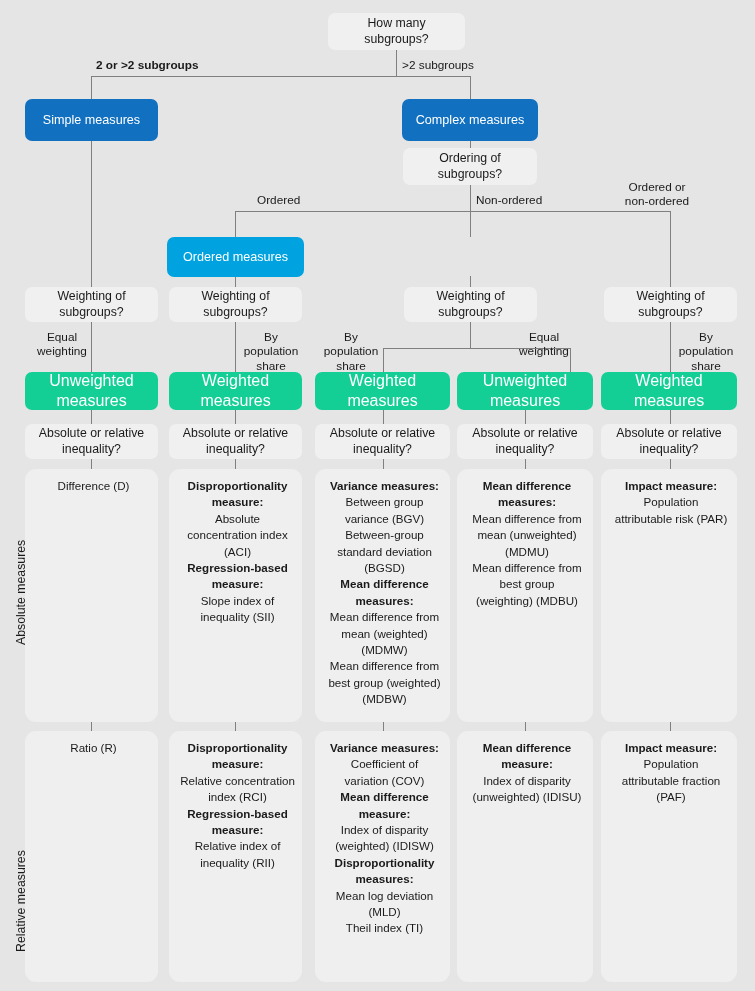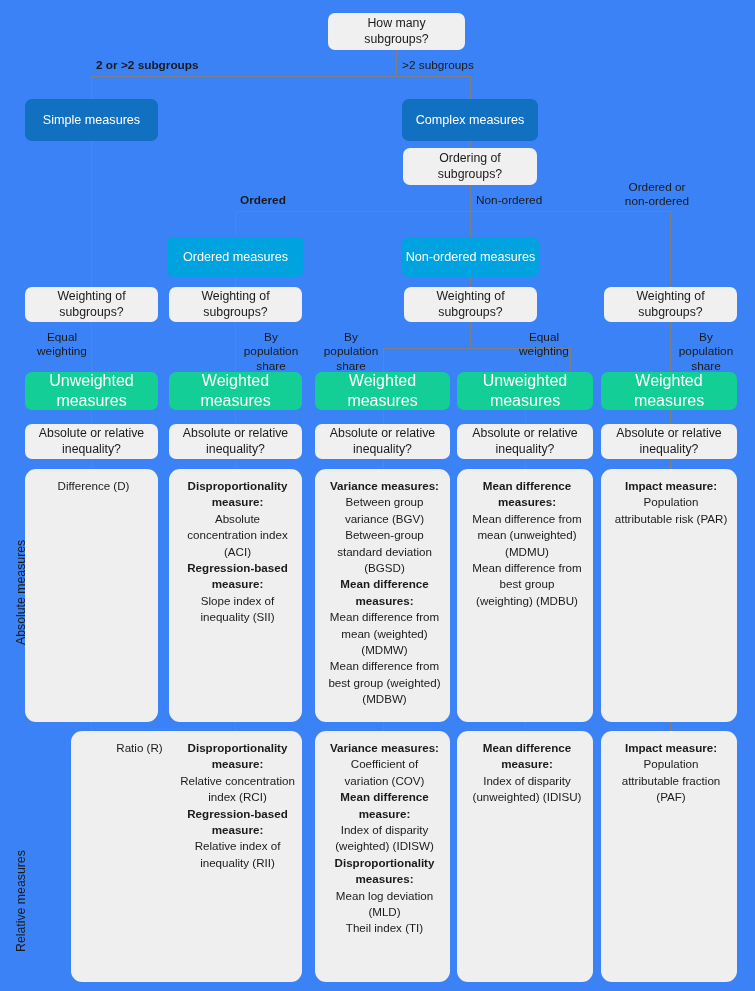--- a/index.html
+++ b/index.html
@@ -1,17 +1,17 @@
 <!DOCTYPE html>
 <html><head>
 <meta charset="utf-8">
 <style>
   html,body{margin:0;padding:0;background:#ffffff;}
   body{font-family:"Liberation Sans","DejaVu Sans",sans-serif;}
-  #page{position:relative;width:755px;height:991px;overflow:hidden;background:#3b82f6;}
+  #page{position:relative;width:755px;height:991px;overflow:hidden;background:#e5e5e5;}
 
   
   .node{position:absolute;box-sizing:border-box;display:flex;align-items:center;
         justify-content:center;text-align:center;border-radius:7px;line-height:1.28;}
   .q{background:#f0f0f0;color:#1a1a1a;font-size:12.3px;padding:5px 6px;}
   .blue{background:#1270c0;color:#ffffff;font-size:12.6px;}
   .cyan{background:#00a3df;color:#ffffff;font-size:12.6px;}
   .green{background:#14cf95;color:#ffffff;font-size:16px;}
 
   
@@ -93,21 +93,20 @@
   <div class="node q" style="left:328px;top:13px;width:137px;height:37px;">How many subgroups?</div>
 
   <div class="node blue" style="left:25px;top:99px;width:133px;height:42px;">Simple measures</div>
 
   <div class="node blue" style="left:402px;top:99px;width:136px;height:42px;">Complex measures</div>
 
   <div class="node cyan" style="left:167px;top:237px;width:137px;height:40px;">Ordered measures</div>
 
   <div class="node q" style="left:403px;top:148px;width:134px;height:37px;">Ordering of subgroups?</div>
 
-  <div class="node cyan" style="left:402px;top:237px;width:137px;height:40px;">Non-ordered measures</div>
 
   <div class="node q" style="left:25px;top:287px;width:133px;height:35px;white-space:pre-line;">Weighting of
 subgroups?</div>
   <div class="node q" style="left:169px;top:287px;width:133px;height:35px;white-space:pre-line;">Weighting of
 subgroups?</div>
   <div class="node q" style="left:404px;top:287px;width:133px;height:35px;white-space:pre-line;">Weighting of
 subgroups?</div>
   <div class="node q" style="left:604px;top:287px;width:133px;height:35px;white-space:pre-line;">Weighting of
 subgroups?</div>
 
@@ -124,21 +123,21 @@
   <div class="node q" style="left:315px;top:424px;width:135px;height:35px;white-space:pre-line;">Absolute or relative
 inequality?</div>
   <div class="node q" style="left:457px;top:424px;width:136px;height:35px;white-space:pre-line;">Absolute or relative
 inequality?</div>
   <div class="node q" style="left:601px;top:424px;width:136px;height:35px;white-space:pre-line;">Absolute or relative
 inequality?</div>
 
   <div class="elbl" style="left:96px;top:58px;font-weight:bold;">2 or &gt;2 subgroups</div>
   <div class="elbl" style="left:402px;top:58px;">&gt;2 subgroups</div>
 
-  <div class="elbl" style="left:240px;top:193px;font-weight:bold;">Ordered</div>
+  <div class="elbl" style="left:257px;top:193px;">Ordered</div>
   <div class="elbl" style="left:476px;top:193px;">Non-ordered</div>
   <div class="elbl" style="left:607px;top:180px;text-align:center;width:100px;">Ordered or
 non-ordered</div>
 
   <div class="elbl" style="left:36px;top:330px;text-align:center;width:52px;">Equal
 weighting</div>
   <div class="elbl" style="left:240px;top:330px;text-align:center;width:62px;">By
 population
 share</div>
   <div class="elbl" style="left:320px;top:330px;text-align:center;width:62px;">By
@@ -192,21 +191,21 @@
       <p class="itm">Mean difference from</p>
       <p class="itm">best group</p>
       <p class="itm">(weighting) (MDBU)</p>
     </div>
   <div class="panel" style="left:601px;top:469px;width:136px;height:253px;">
       <p class="hdr">Impact measure:</p>
       <p class="itm">Population</p>
       <p class="itm">attributable risk (PAR)</p>
     </div>
 
-  <div class="panel" style="left:25px;top:731px;width:133px;height:251px;margin-left:46px;">
+  <div class="panel" style="left:25px;top:731px;width:133px;height:251px;">
       <p class="itm">Ratio (R)</p>
     </div>
   <div class="panel" style="left:169px;top:731px;width:133px;height:251px;">
       <p class="hdr">Disproportionality</p>
       <p class="hdr">measure:</p>
       <p class="itm">Relative concentration</p>
       <p class="itm">index (RCI)</p>
       <p class="hdr">Regression-based</p>
       <p class="hdr">measure:</p>
       <p class="itm">Relative index of</p>

